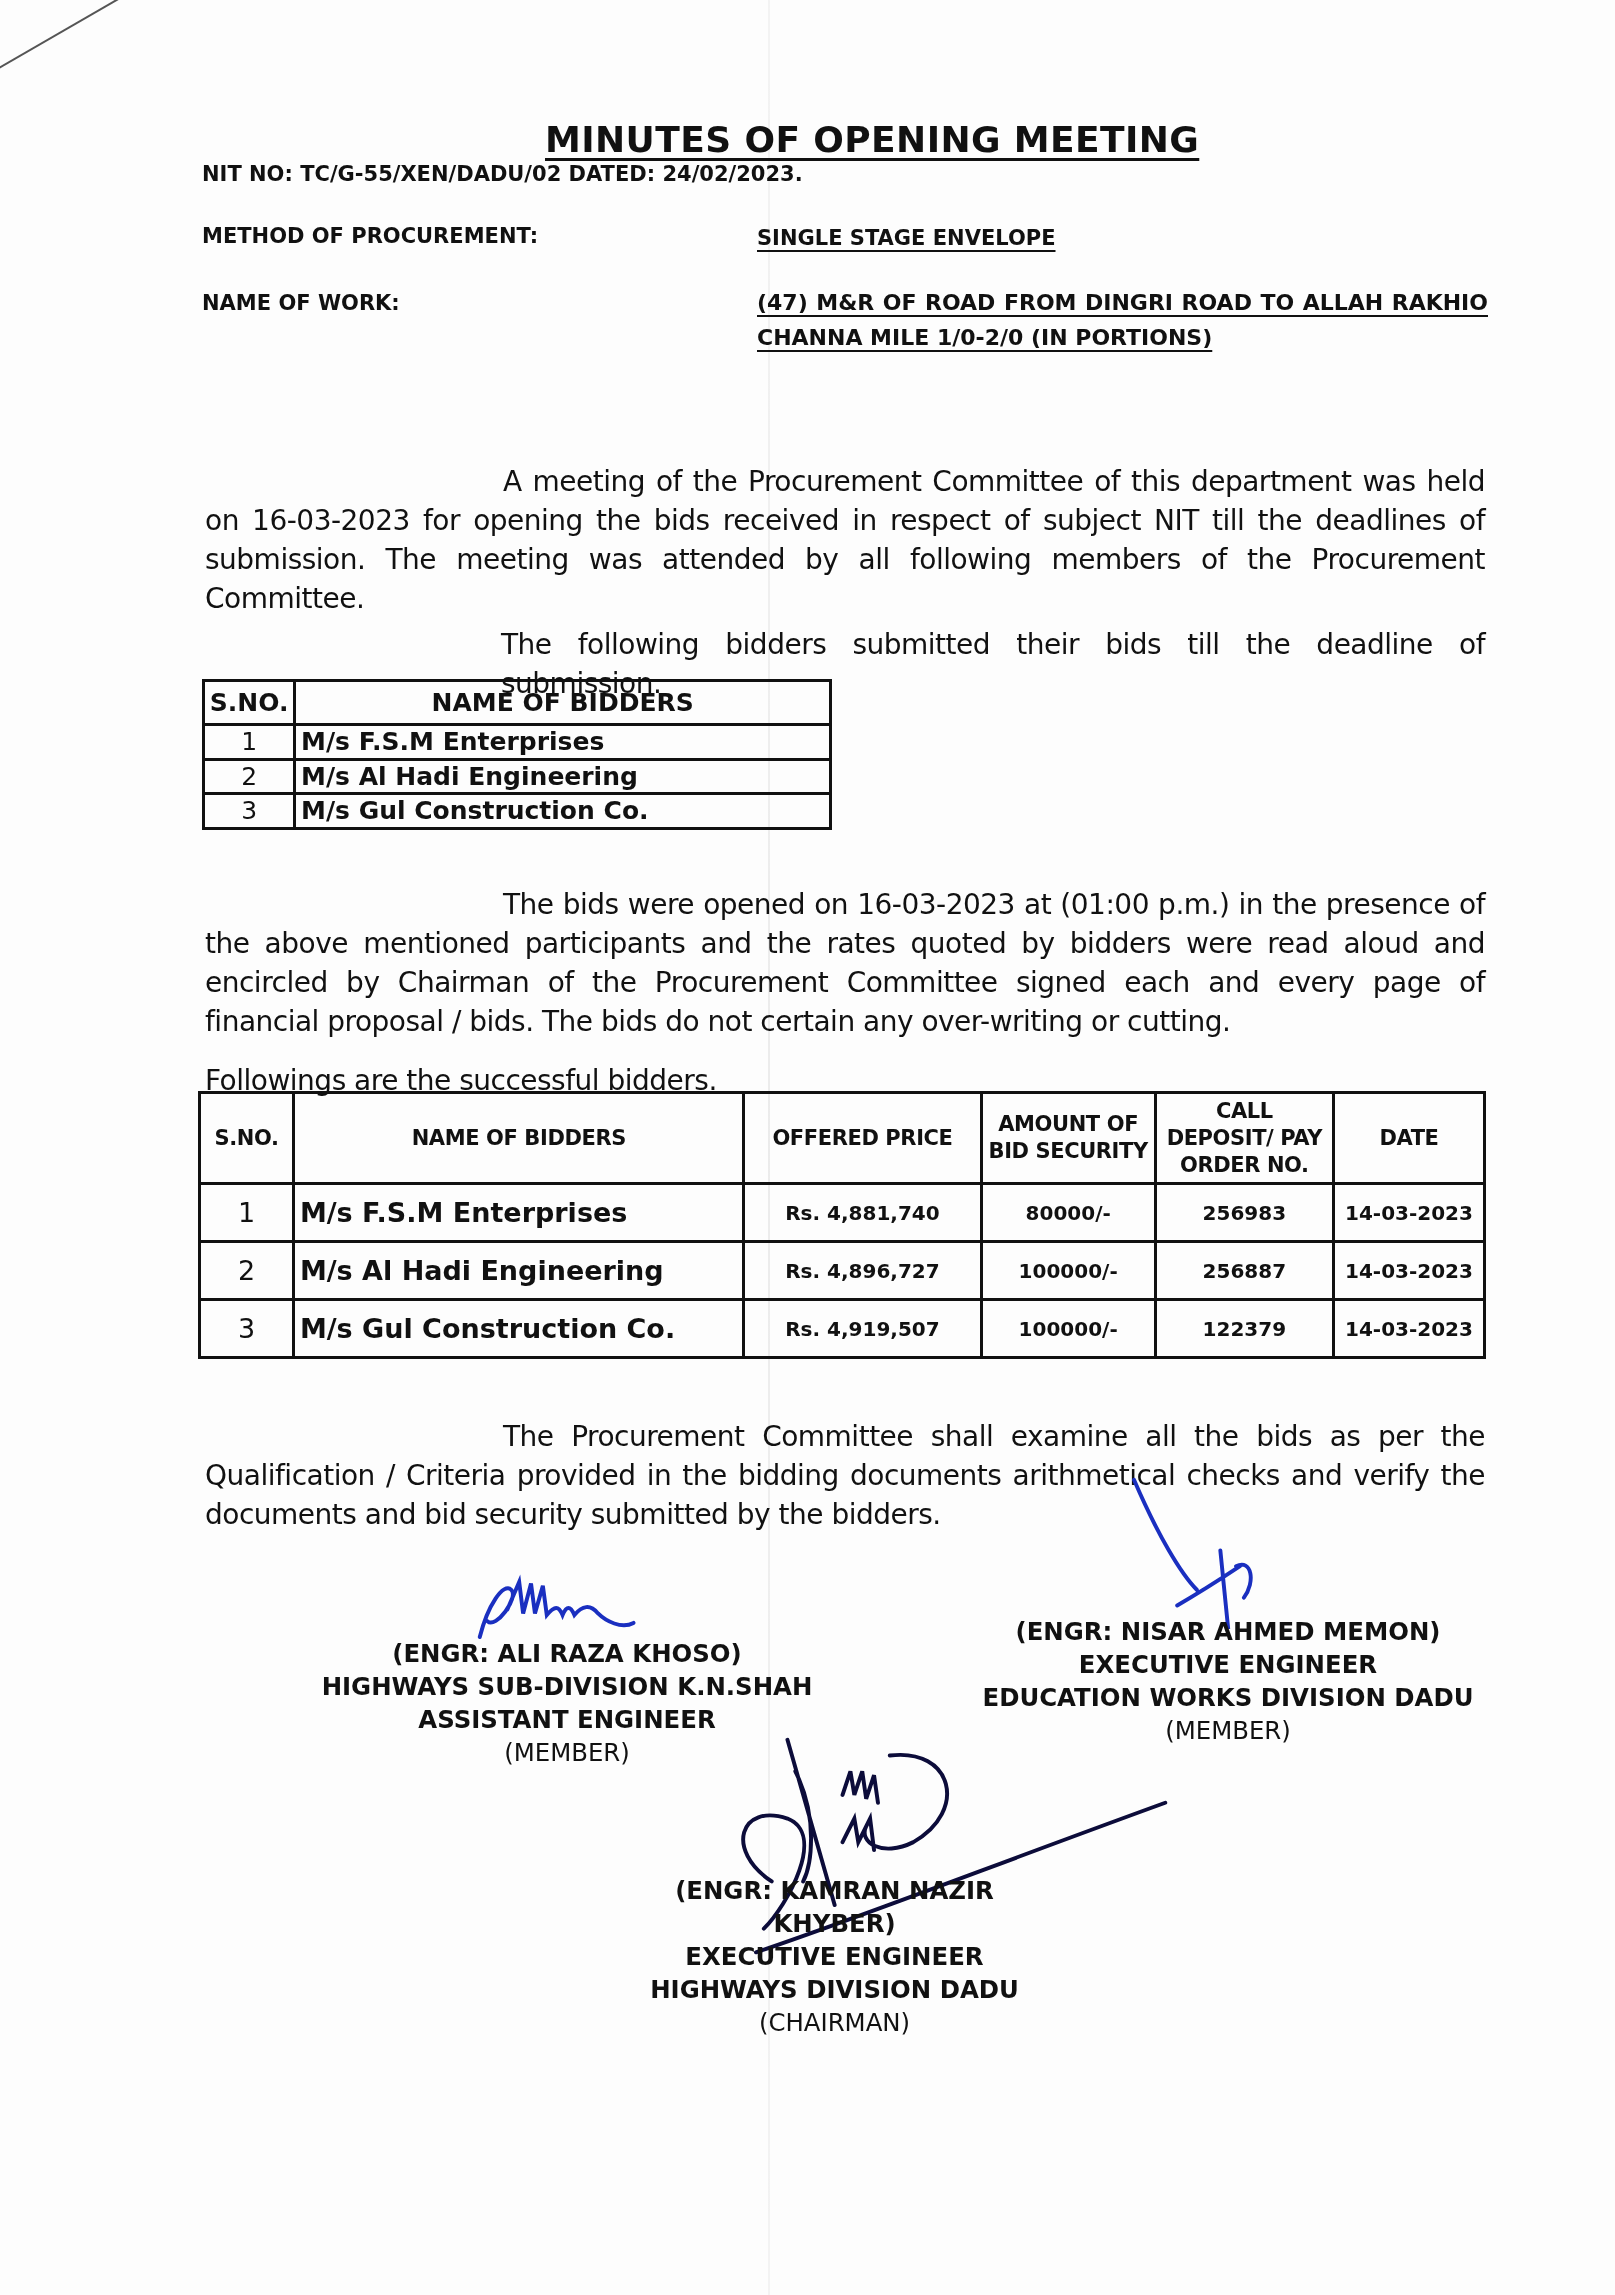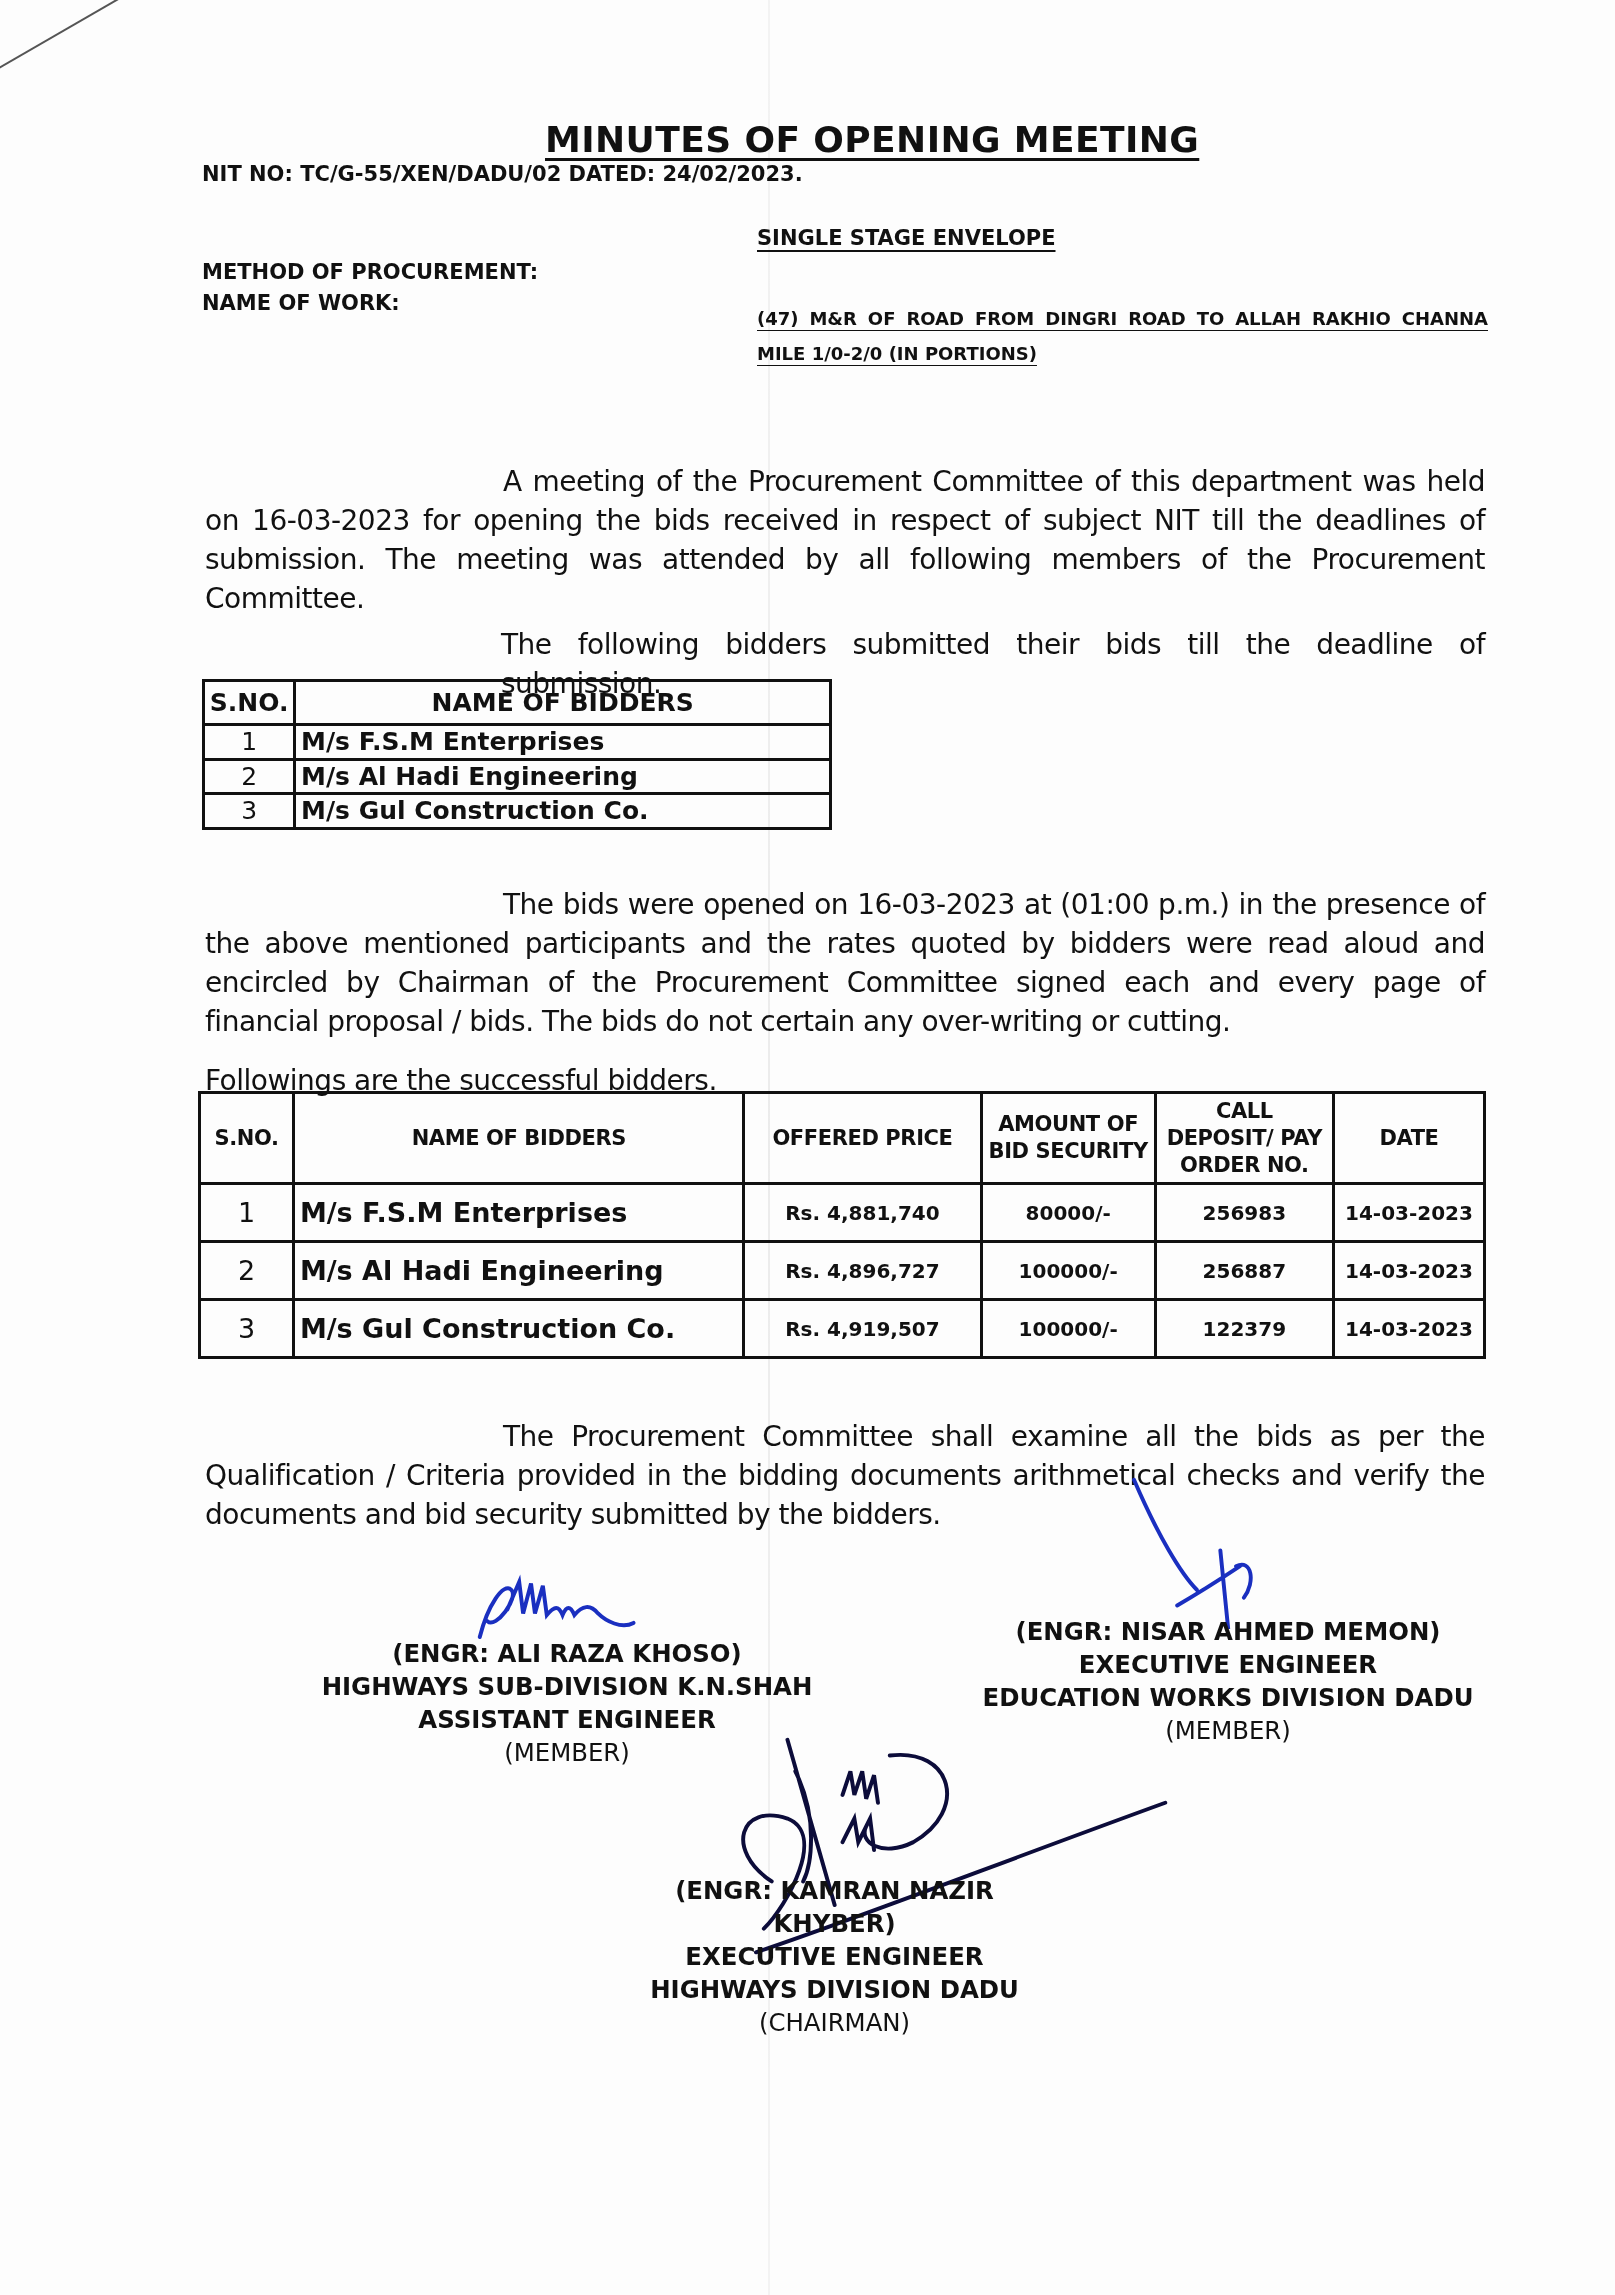--- a/index.html
+++ b/index.html
@@ -21,26 +21,26 @@
   }
   .abs { position: absolute; }
   .title {
     left: 545px; top: 83px; font-size: 36px; font-weight: bold;
     text-decoration: underline; text-decoration-thickness: 3.1px; text-underline-offset: 6.3px;
     letter-spacing: 0.4px;
     margin-top: 36px;
   }
   .hdr { font-size: 21px; font-weight: bold; }
   .nit { left: 202px; top: 162px; }
-  .proc-label { left: 202px; top: 224px; margin-top: 36px; }
+  .proc-label { left: 202px; top: 224px; }
   .proc-value { left: 757px; top: 226px; text-decoration: underline; text-underline-offset: 4.7px; }
   .work-label { left: 202px; top: 291px; text-align: center; }
   .work-value {
-    left: 757px; top: 301px; width: 731px;
-    font-size: 18px; font-weight: bold; line-height: 35px;
+    left: 757px; top: 285px; width: 731px;
+    font-size: 22px; font-weight: bold; line-height: 35px;
     text-decoration: underline; text-underline-offset: 4.7px;
     text-align: justify; text-align-last: left;
   }
   .para {
     position: absolute; left: 205px; width: 1280px;
     font-size: 28px; line-height: 39px; text-align: justify;
     font-family: "DejaVu Sans", sans-serif;
     letter-spacing: -0.5px;
     margin-top: 16px;
   }

